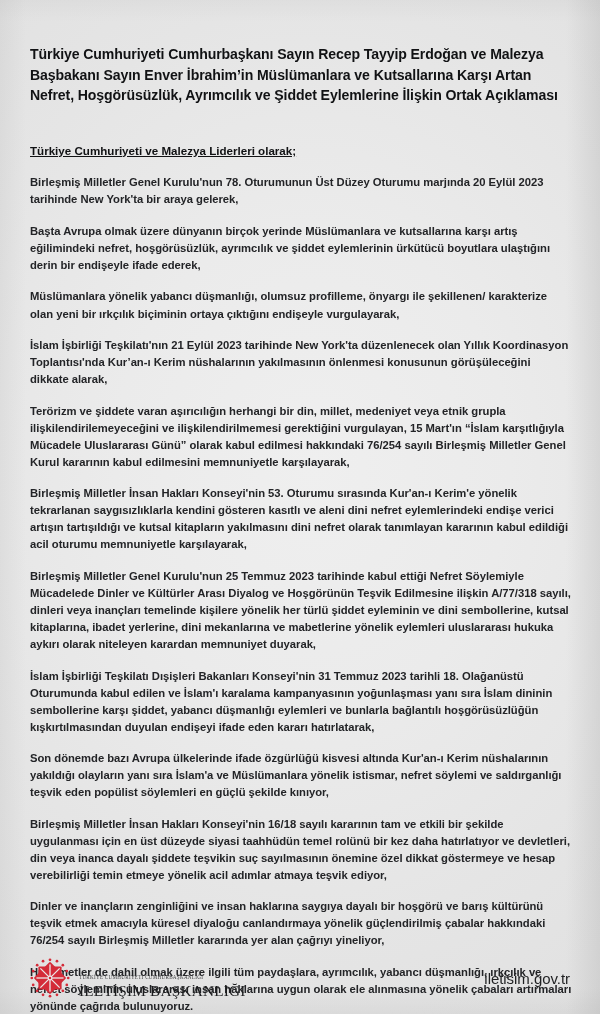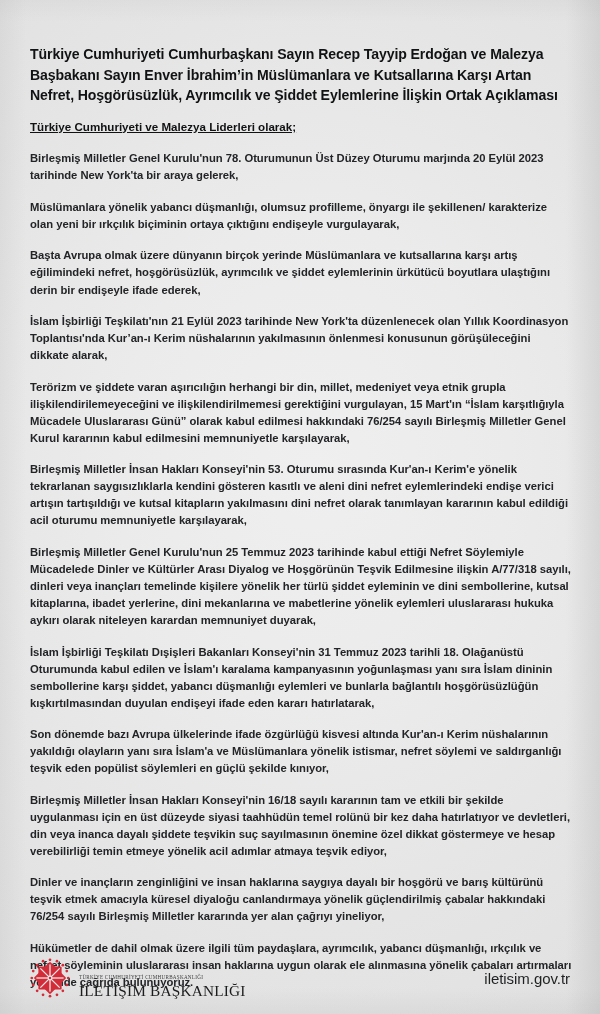--- a/index.html
+++ b/index.html
@@ -37,21 +37,21 @@
     padding:44px 28px 0 30px;
   }
 
   
   .doc-title {
     font-size:14.1px;
     font-weight:700;
     line-height:1.465;
     letter-spacing:-0.1px;
     color:#111214;
-    margin-bottom:12px;
+    margin-bottom:36px;
     max-width:540px;
   }
 
   
   .lead {
     font-size:11.6px;
     font-weight:700;
     line-height:1.5;
     color:#111214;
     margin-bottom:15px;
@@ -124,22 +124,22 @@
 <div class="page-shade"></div>
 
 <div class="sheet">
 
   <h1 class="doc-title">Türkiye Cumhuriyeti Cumhurbaşkanı Sayın Recep Tayyip Erdoğan ve Malezya Başbakanı Sayın Enver İbrahim’in Müslümanlara ve Kutsallarına Karşı Artan Nefret, Hoşgörüsüzlük, Ayrımcılık ve Şiddet Eylemlerine İlişkin Ortak Açıklaması</h1>
 
   <p class="lead">Türkiye Cumhuriyeti ve Malezya Liderleri olarak;</p>
 
   <div class="body-copy">
     <p>Birleşmiş Milletler Genel Kurulu'nun 78. Oturumunun Üst Düzey Oturumu marjında 20 Eylül 2023 tarihinde New York'ta bir araya gelerek,</p>
+    <p>Başta Avrupa olmak üzere dünyanın birçok yerinde Müslümanlara ve kutsallarına karşı artış eğilimindeki nefret, hoşgörüsüzlük, ayrımcılık ve şiddet eylemlerinin ürkütücü boyutlara ulaştığını derin bir endişeyle ifade ederek,</p>
     <p>Müslümanlara yönelik yabancı düşmanlığı, olumsuz profilleme, önyargı ile şekillenen/ karakterize olan yeni bir ırkçılık biçiminin ortaya çıktığını endişeyle vurgulayarak,</p>
-    <p>Başta Avrupa olmak üzere dünyanın birçok yerinde Müslümanlara ve kutsallarına karşı artış eğilimindeki nefret, hoşgörüsüzlük, ayrımcılık ve şiddet eylemlerinin ürkütücü boyutlara ulaştığını derin bir endişeyle ifade ederek,</p>
     <p>İslam İşbirliği Teşkilatı'nın 21 Eylül 2023 tarihinde New York'ta düzenlenecek olan Yıllık Koordinasyon Toplantısı'nda Kur’an-ı Kerim nüshalarının yakılmasının önlenmesi konusunun görüşüleceğini dikkate alarak,</p>
     <p>Terörizm ve şiddete varan aşırıcılığın herhangi bir din, millet, medeniyet veya etnik grupla ilişkilendirilemeyeceğini ve ilişkilendirilmemesi gerektiğini vurgulayan, 15 Mart'ın “İslam karşıtlığıyla Mücadele Uluslararası Günü” olarak kabul edilmesi hakkındaki 76/254 sayılı Birleşmiş Milletler Genel Kurul kararının kabul edilmesini memnuniyetle karşılayarak,</p>
     <p>Birleşmiş Milletler İnsan Hakları Konseyi'nin 53. Oturumu sırasında Kur'an-ı Kerim'e yönelik tekrarlanan saygısızlıklarla kendini gösteren kasıtlı ve aleni dini nefret eylemlerindeki endişe verici artışın tartışıldığı ve kutsal kitapların yakılmasını dini nefret olarak tanımlayan kararının kabul edildiği acil oturumu memnuniyetle karşılayarak,</p>
     <p>Birleşmiş Milletler Genel Kurulu'nun 25 Temmuz 2023 tarihinde kabul ettiği Nefret Söylemiyle Mücadelede Dinler ve Kültürler Arası Diyalog ve Hoşgörünün Teşvik Edilmesine ilişkin A/77/318 sayılı, dinleri veya inançları temelinde kişilere yönelik her türlü şiddet eyleminin ve dini sembollerine, kutsal kitaplarına, ibadet yerlerine, dini mekanlarına ve mabetlerine yönelik eylemleri uluslararası hukuka aykırı olarak niteleyen karardan memnuniyet duyarak,</p>
     <p>İslam İşbirliği Teşkilatı Dışişleri Bakanları Konseyi'nin 31 Temmuz 2023 tarihli 18. Olağanüstü Oturumunda kabul edilen ve İslam'ı karalama kampanyasının yoğunlaşması yanı sıra İslam dininin sembollerine karşı şiddet, yabancı düşmanlığı eylemleri ve bunlarla bağlantılı hoşgörüsüzlüğün kışkırtılmasından duyulan endişeyi ifade eden kararı hatırlatarak,</p>
     <p>Son dönemde bazı Avrupa ülkelerinde ifade özgürlüğü kisvesi altında Kur'an-ı Kerim nüshalarının yakıldığı olayların yanı sıra İslam'a ve Müslümanlara yönelik istismar, nefret söylemi ve saldırganlığı teşvik eden popülist söylemleri en güçlü şekilde kınıyor,</p>
     <p>Birleşmiş Milletler İnsan Hakları Konseyi'nin 16/18 sayılı kararının tam ve etkili bir şekilde uygulanması için en üst düzeyde siyasi taahhüdün temel rolünü bir kez daha hatırlatıyor ve devletleri, din veya inanca dayalı şiddete teşvikin suç sayılmasının önemine özel dikkat göstermeye ve hesap verebilirliği temin etmeye yönelik acil adımlar atmaya teşvik ediyor,</p>
     <p>Dinler ve inançların zenginliğini ve insan haklarına saygıya dayalı bir hoşgörü ve barış kültürünü teşvik etmek amacıyla küresel diyaloğu canlandırmaya yönelik güçlendirilmiş çabalar hakkındaki 76/254 sayılı Birleşmiş Milletler kararında yer alan çağrıyı yineliyor,</p>
     <p>Hükümetler de dahil olmak üzere ilgili tüm paydaşlara, ayrımcılık, yabancı düşmanlığı, ırkçılık ve nefret söyleminin uluslararası insan haklarına uygun olarak ele alınmasına yönelik çabaları artırmaları yönünde çağrıda bulunuyoruz.</p>
   </div>

